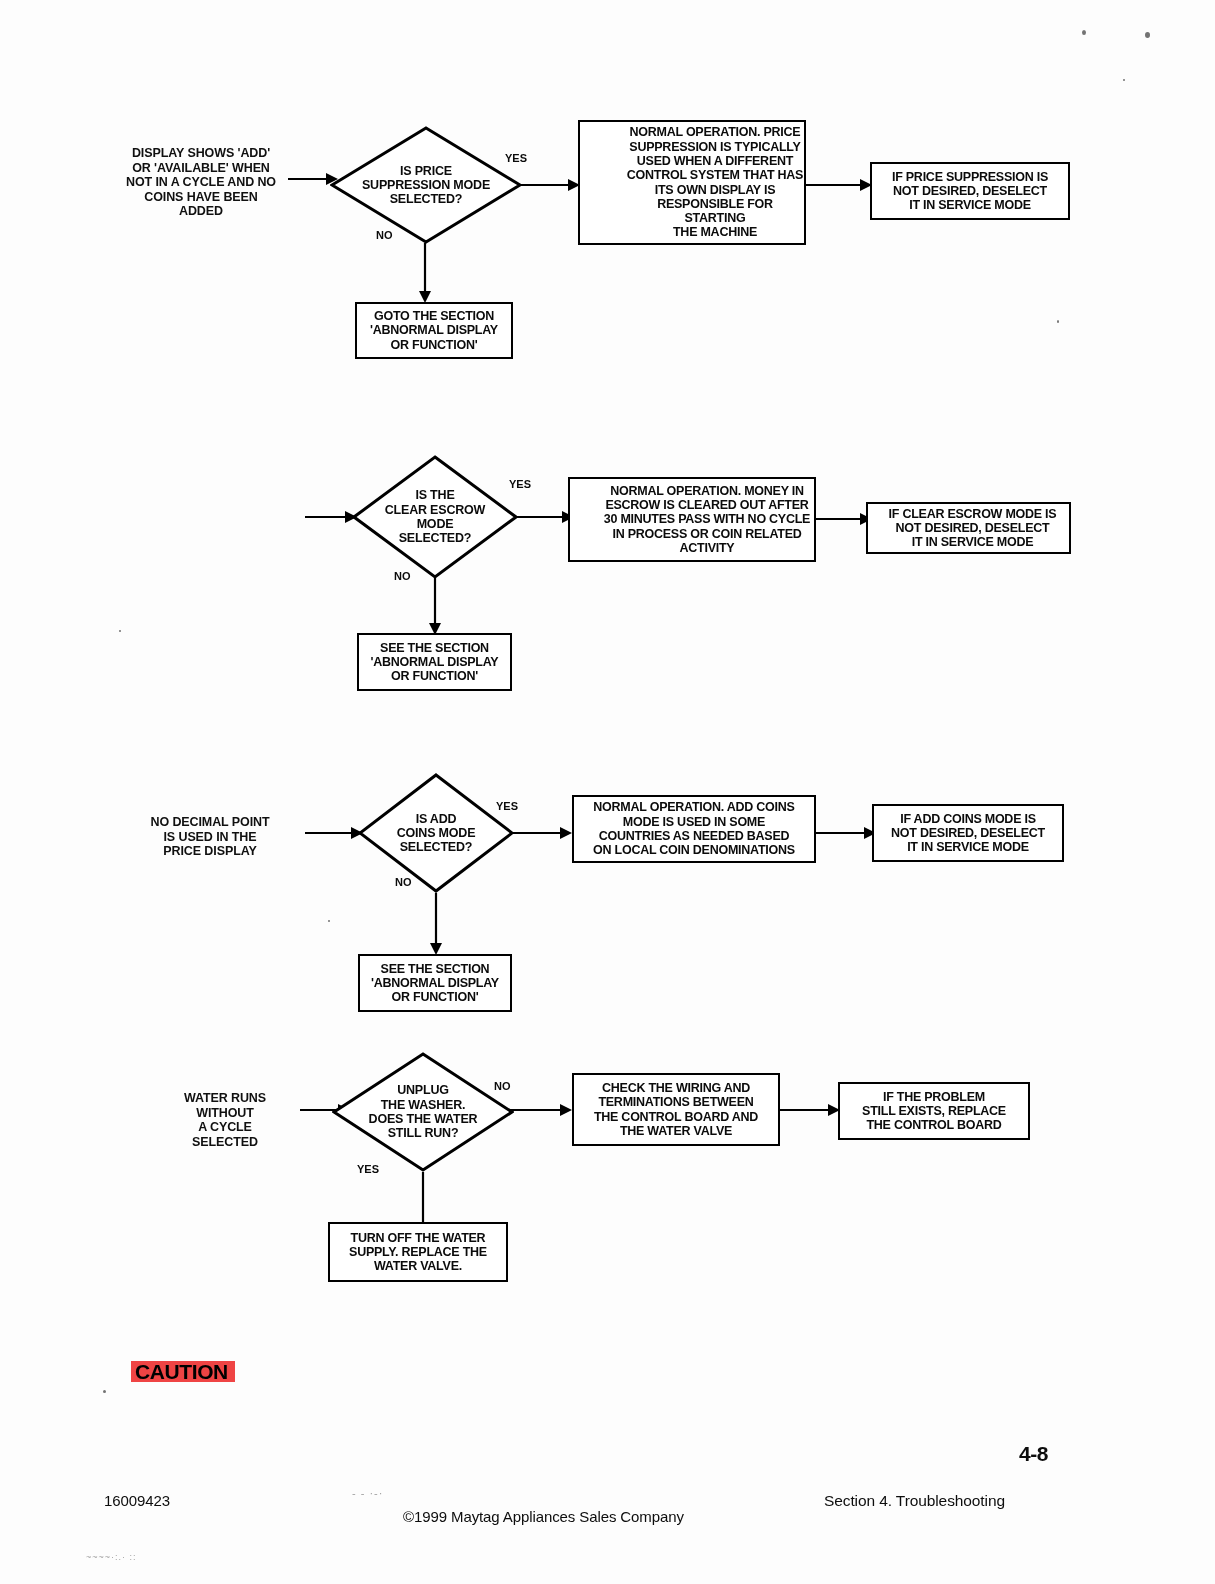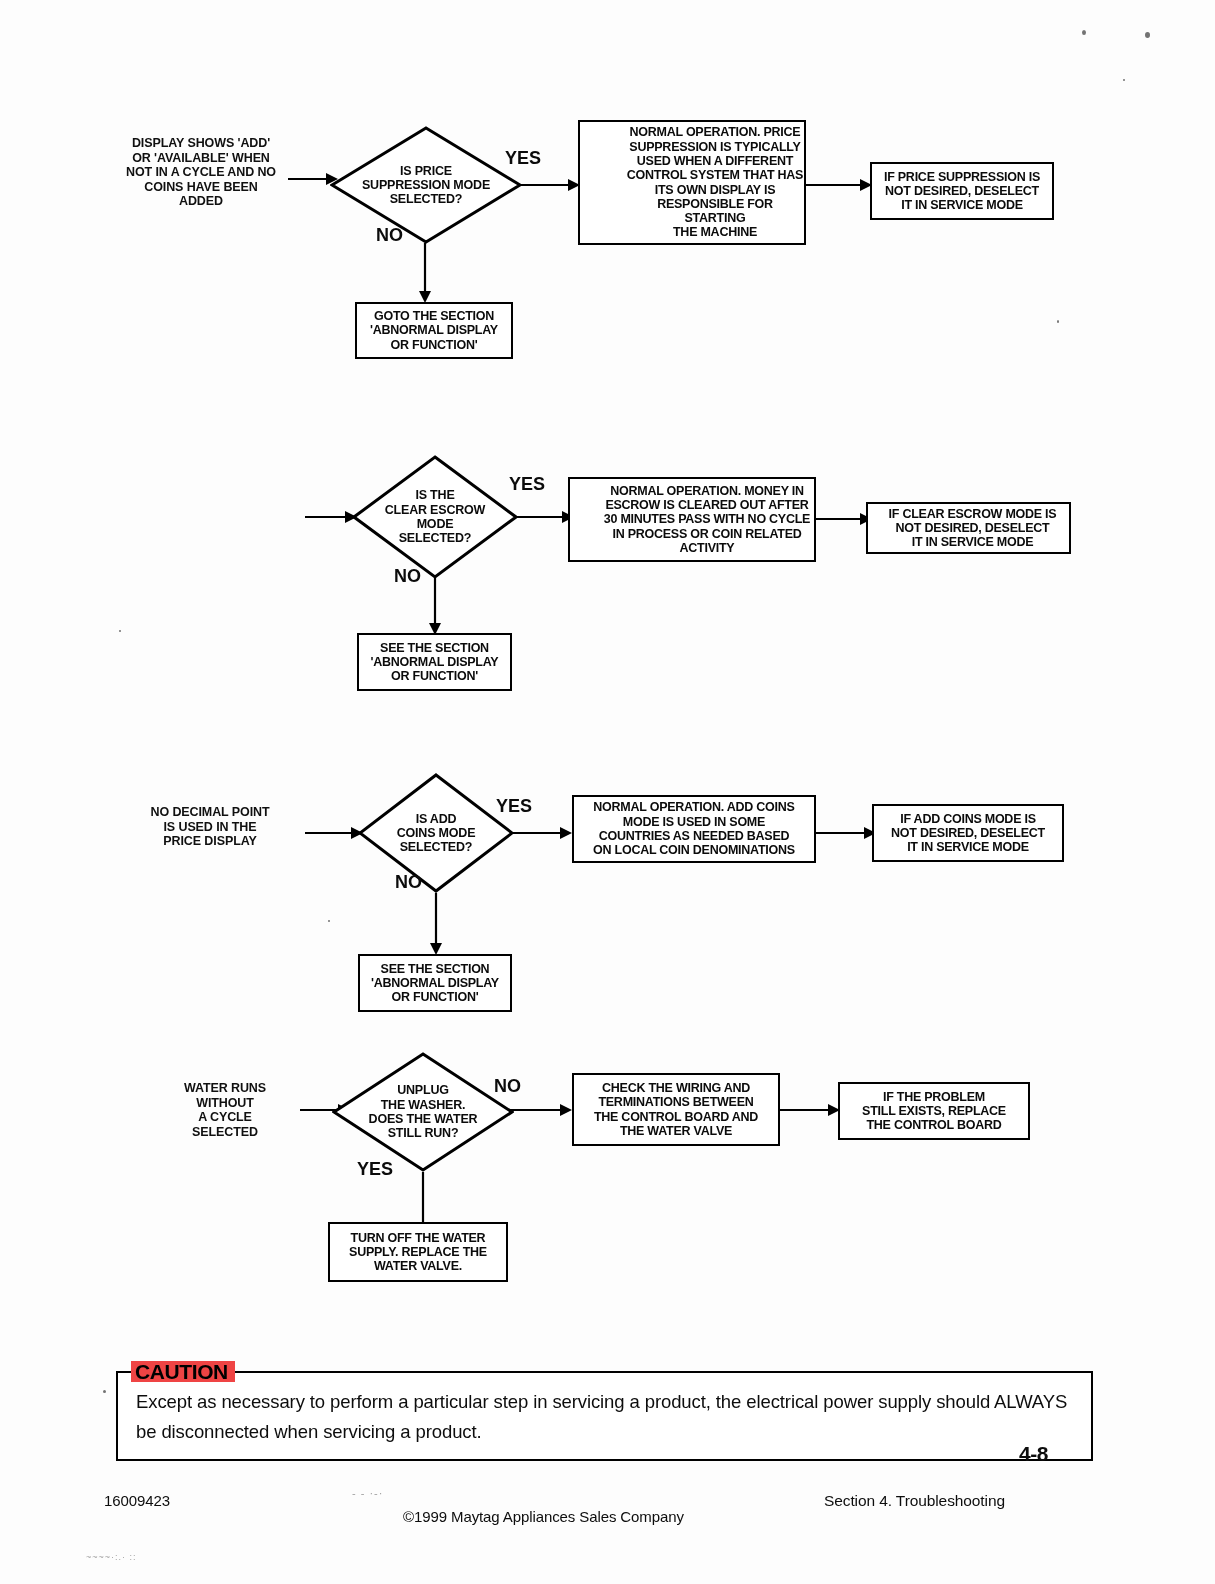--- a/index.html
+++ b/index.html
@@ -24,20 +24,21 @@
   .abs { position: absolute; box-sizing: border-box; }
 
   .plain-label {
     font-weight: bold;
     font-size: 12.5px;
     line-height: 14.5px;
     letter-spacing: -0.1px;
     text-align: center;
     white-space: pre-line;
     color: #101010;
+    margin-top: 10px;
   }
 
   .proc-box {
     border: 2.2px solid #000;
     background: #ffffff;
     font-weight: bold;
     font-size: 12.5px;
     line-height: 14.3px;
     letter-spacing: -0.25px;
     text-align: center;
@@ -66,21 +67,21 @@
     line-height: 14.3px;
     letter-spacing: -0.2px;
     text-align: center;
     white-space: pre-line;
     color: #0b0b0b;
     z-index: 2;
   }
 
   .branch-label {
     font-weight: bold;
-    font-size: 18px;
+    font-size: 11px;
     line-height: 13px;
     letter-spacing: 0px;
     color: #0b0b0b;
     white-space: nowrap;
   }
 
   .connector { position: absolute; }
 
   
   #caution-box {
@@ -186,21 +187,21 @@
 CONTROL SYSTEM THAT HAS
 ITS OWN DISPLAY IS
 RESPONSIBLE FOR STARTING
 THE MACHINE</div>
 
   <svg class="connector" style="left:806px;top:174px;" width="66" height="22" viewBox="0 0 66 22">
     <line x1="0" y1="11" x2="54" y2="11" stroke="#000" stroke-width="2.2"></line>
     <polygon points="54,5 66,11 54,17" fill="#000"></polygon>
   </svg>
 
-  <div class="abs proc-box" style="left:870px;top:162px;width:184px;height:58px;">IF PRICE SUPPRESSION IS
+  <div class="abs proc-box" style="left:870px;top:162px;width:200px;height:58px;">IF PRICE SUPPRESSION IS
 NOT DESIRED, DESELECT
 IT IN SERVICE MODE</div>
 
   <svg class="connector" style="left:414px;top:243px;" width="22" height="60" viewBox="0 0 22 60">
     <line x1="11" y1="0" x2="11" y2="48" stroke="#000" stroke-width="2.2"></line>
     <polygon points="5,48 11,60 17,48" fill="#000"></polygon>
   </svg>
 
   <div class="abs proc-box" style="left:355px;top:302px;width:158px;height:57px;">GOTO THE SECTION
 'ABNORMAL DISPLAY
@@ -347,23 +348,20 @@
 
   <svg class="connector" style="left:412px;top:1172px;" width="22" height="62" viewBox="0 0 22 62">
     <line x1="11" y1="0" x2="11" y2="50" stroke="#000" stroke-width="2.2"></line>
     <polygon points="5,50 11,62 17,50" fill="#000"></polygon>
   </svg>
 
   <div class="abs proc-box" style="left:328px;top:1222px;width:180px;height:60px;">TURN OFF THE WATER
 SUPPLY. REPLACE THE
 WATER VALVE.</div>
 
-  <div class="abs" id="caution-box" style="left:116px;top:1371px;width:977px;height:90px;">
-    <div id="caution-text">Except as necessary to perform a particular step in servicing a product, the electrical power supply should ALWAYS be disconnected when servicing a product.</div>
-  </div>
   <div id="caution-title" style="left:131px;top:1361px;">CAUTION</div>
 
   <div class="abs footer-text" id="footer-doc-number" style="left:104px;top:1492px;">16009423</div>
   <div class="abs footer-text" id="footer-copyright" style="left:403px;top:1508px;">©1999 Maytag Appliances Sales Company</div>
   <div class="abs footer-text" id="footer-section" style="left:824px;top:1492px;">Section 4.  Troubleshooting</div>
   <div class="abs footer-text" id="footer-page-number" style="left:1019px;top:1442px;">4-8</div>
 
 </div>
 
 </body></html>

